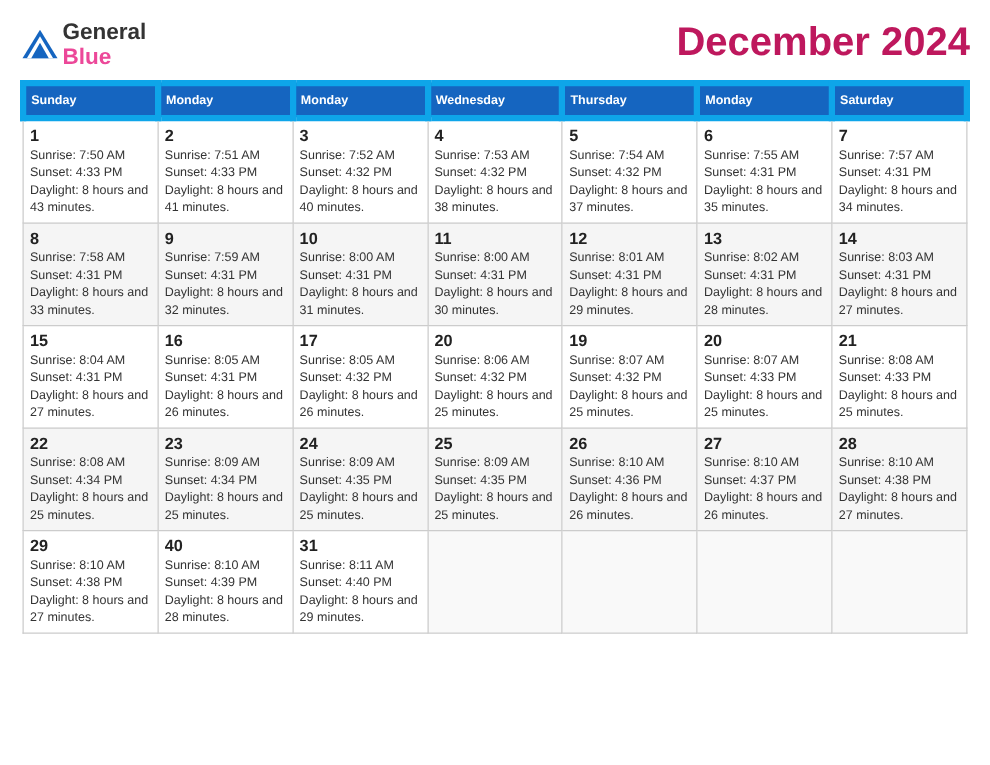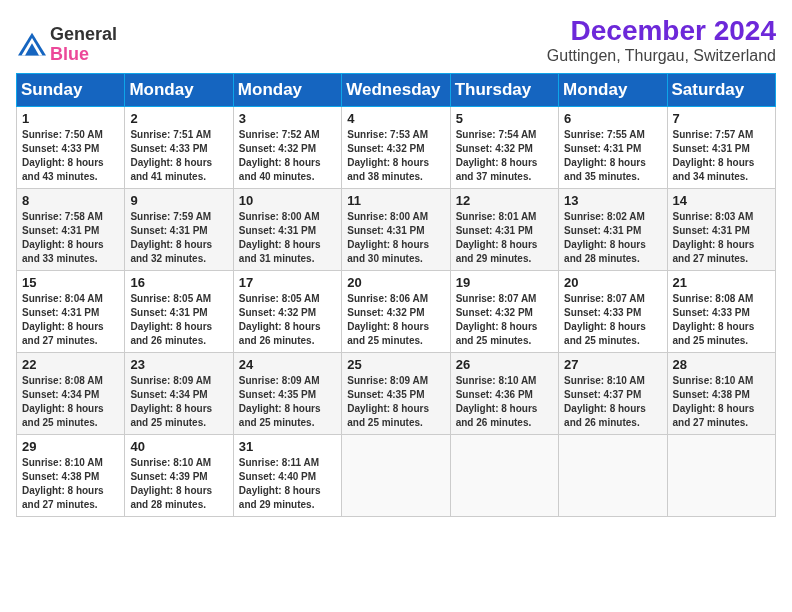--- a/index.html
+++ b/index.html
@@ -6,64 +6,64 @@
     body {
       font-family: Arial, sans-serif;
       background: #fff;
       width: 792px;
       min-height: 612px;
       padding: 16px;
     }
     .header {
       display: flex;
       justify-content: space-between;
-      align-items: flex-end;
+      align-items: flex-start;
       margin-bottom: 8px;
     }
     .logo {
       display: flex;
       align-items: center;
       gap: 2px;
     }
     .logo-text {
       font-size: 18px;
       font-weight: bold;
       line-height: 1.1;
     }
     .logo-text .general { color: #333; }
     .logo-text .blue { color: #ec4899; }
     .logo-icon {
       width: 32px;
       height: 28px;
     }
     .title-block { text-align: right; }
     .title-block h1 {
-      font-size: 28px;
-      font-weight: bold;
-      color: #6d28d9;
+      font-size: 32px;
+      font-weight: bold;
+      color: #be185d;
       line-height: 1.1;
     }
     .title-block h2 {
       font-size: 16px;
       font-weight: normal;
       color: #444;
     }
     .calendar {
       width: 100%;
       border-collapse: collapse;
       border: 1px solid #ccc;
     }
     .calendar th {
       background: #1565c0;
       color: #fff;
-      font-size: 17px;
+      font-size: 10px;
       font-weight: bold;
       padding: 6px 4px;
       text-align: left;
-      border: 1px solid #0ea5e9;
+      border: 5px solid #0ea5e9;
     }
     .calendar td {
       vertical-align: top;
       border: 1px solid #ccc;
       padding: 4px 5px;
       font-size: 10.5px;
       color: #333;
       width: calc(100% / 7);
       min-height: 80px;
       background: #fff;
@@ -75,21 +75,20 @@
       font-size: 13px;
       font-weight: bold;
       color: #222;
       display: block;
       margin-bottom: 2px;
     }
     .cell-text {
       font-size: 10px;
       color: #333;
       line-height: 1.4;
-      font-weight: bold;
     }
     .empty-cell {
       background: #f9f9f9 !important;
     }
   </style>
 </head>
 <body>
 
 <div class="header">
   <div class="logo">
@@ -98,21 +97,20 @@
       <polygon points="18,8 30,28 6,28" fill="#fff"></polygon>
       <polygon points="18,14 26,28 10,28" fill="#1565c0"></polygon>
     </svg>
     <div class="logo-text">
       <div><span class="general">General</span></div>
       <div><span class="blue">Blue</span></div>
     </div>
   </div>
   <div class="title-block">
     <h1>December 2024</h1>
-    <h2>Guttingen, Thurgau, Switzerland</h2>
   </div>
 </div>
 
 <table class="calendar">
   <thead>
     <tr>
     <th>Sunday</th>
         <th>Monday</th>
         <th>Monday</th>
         <th>Wednesday</th>

